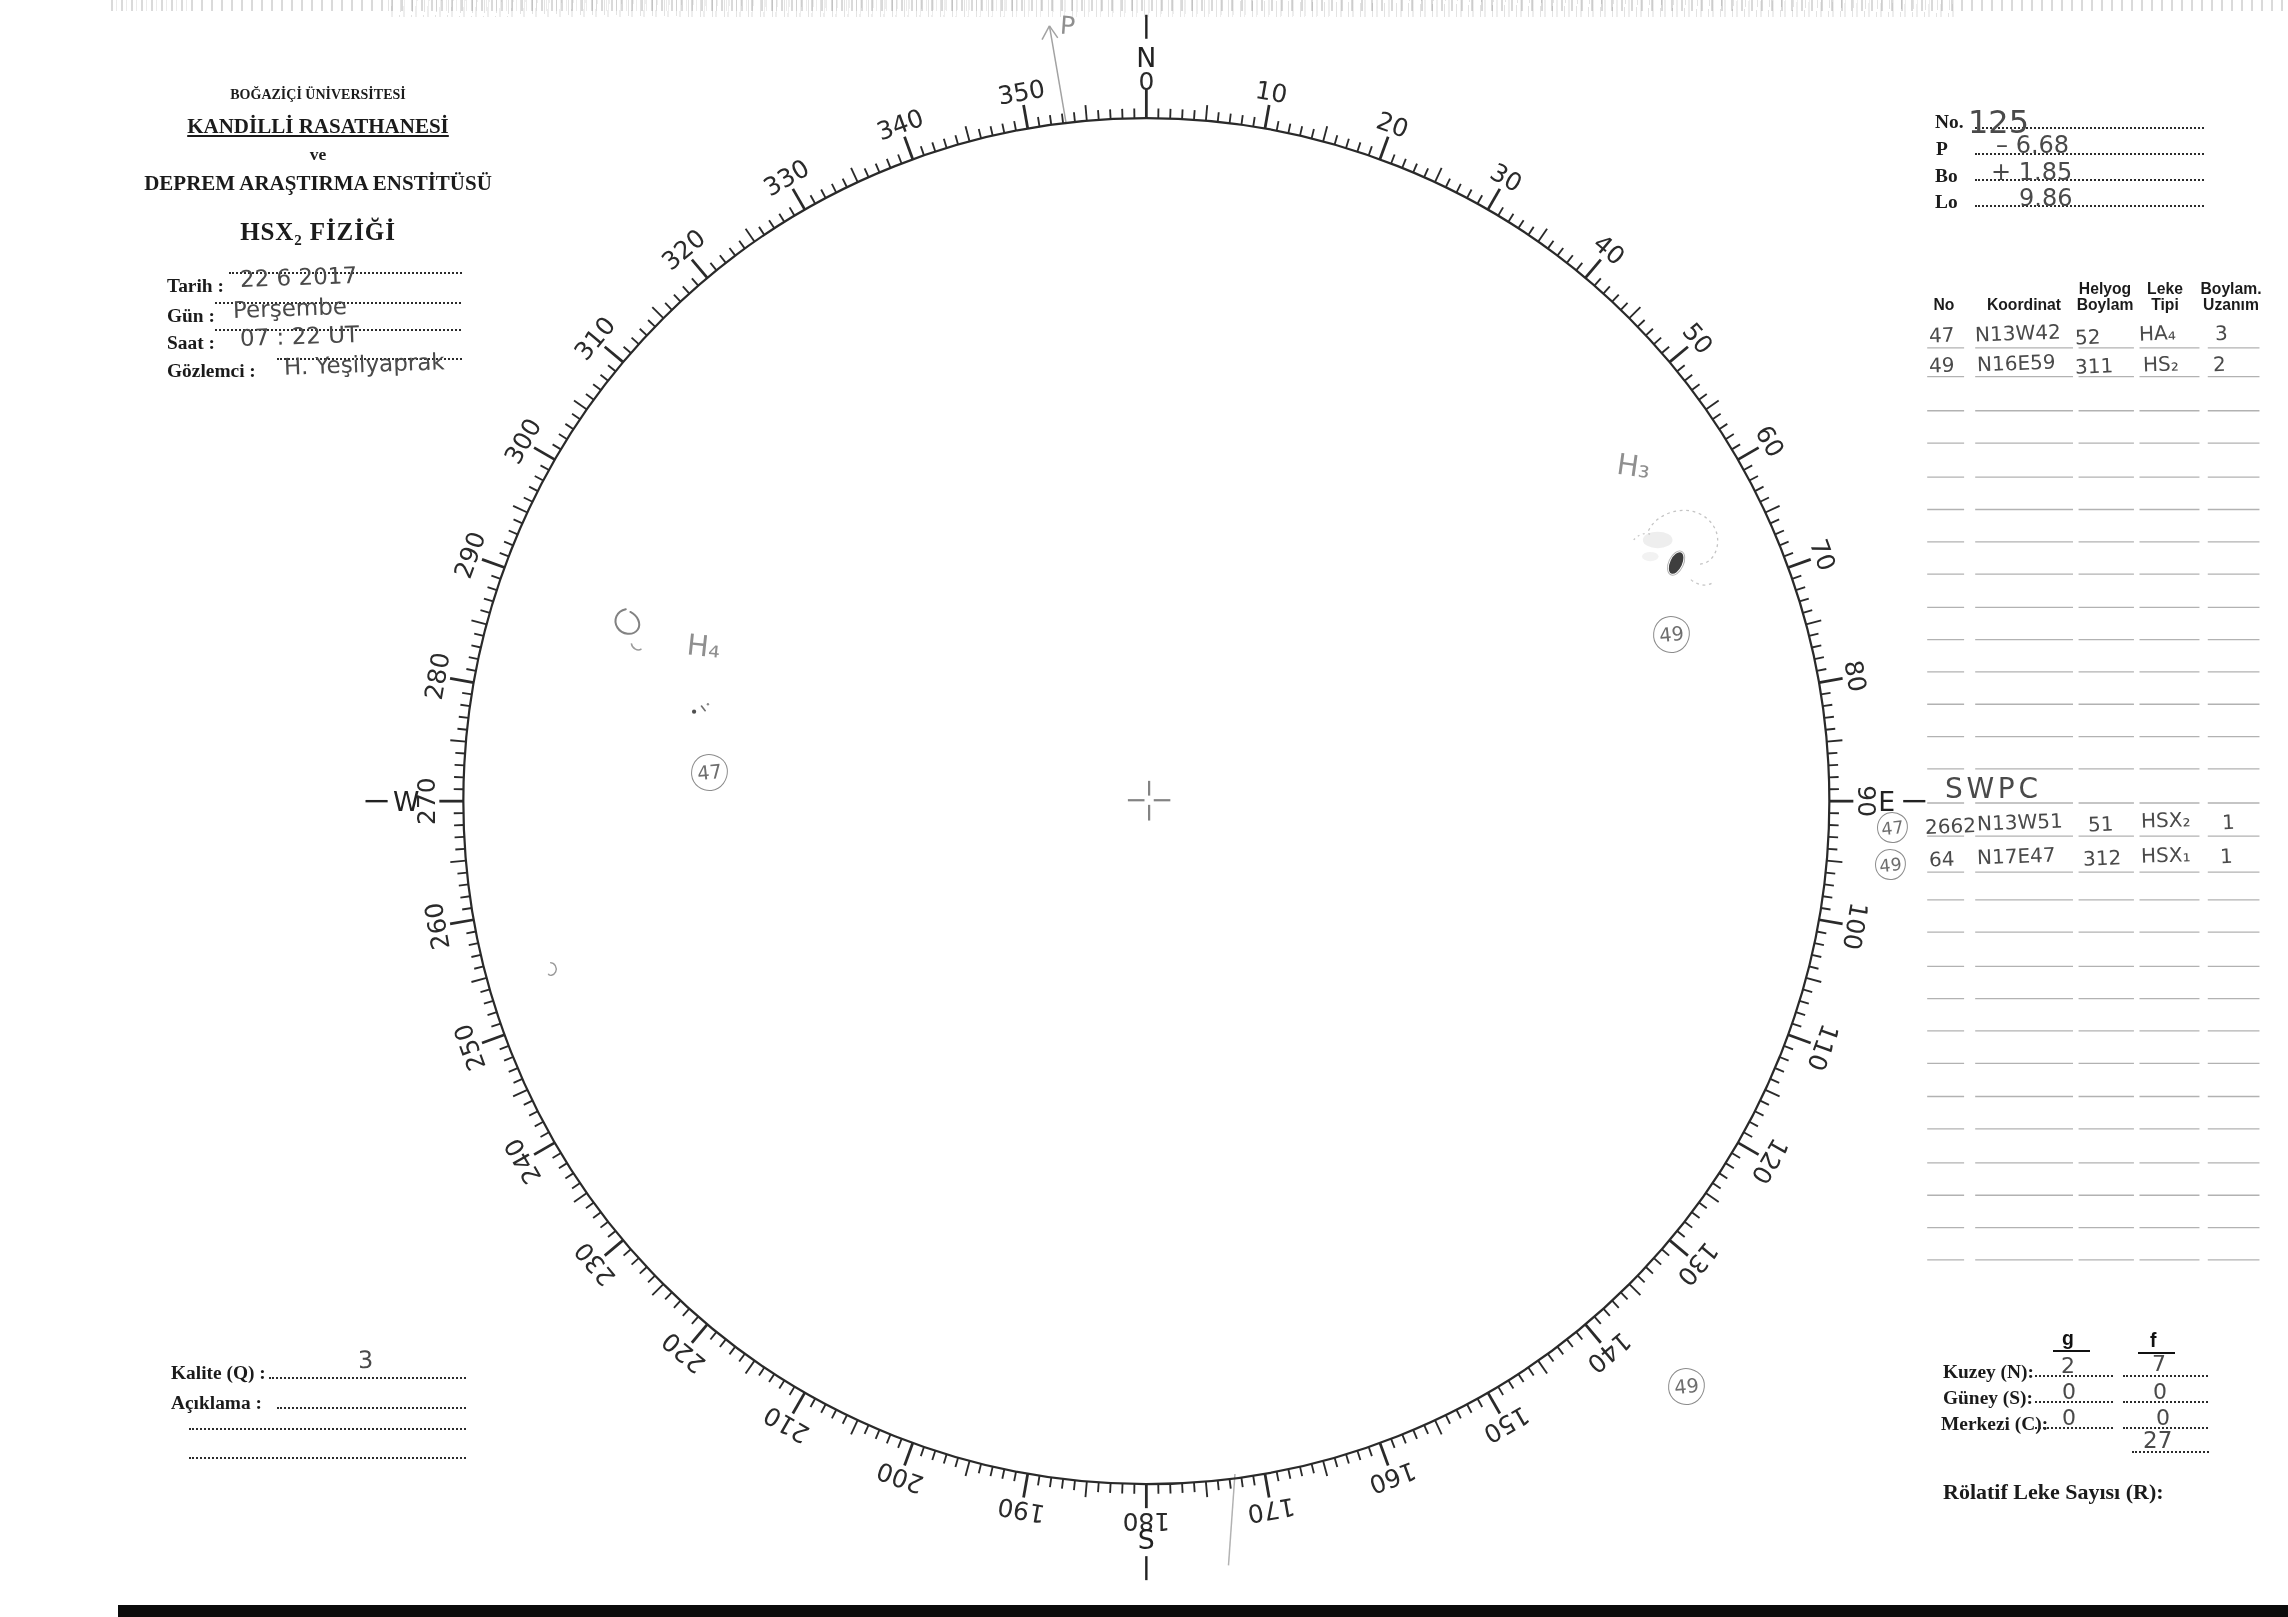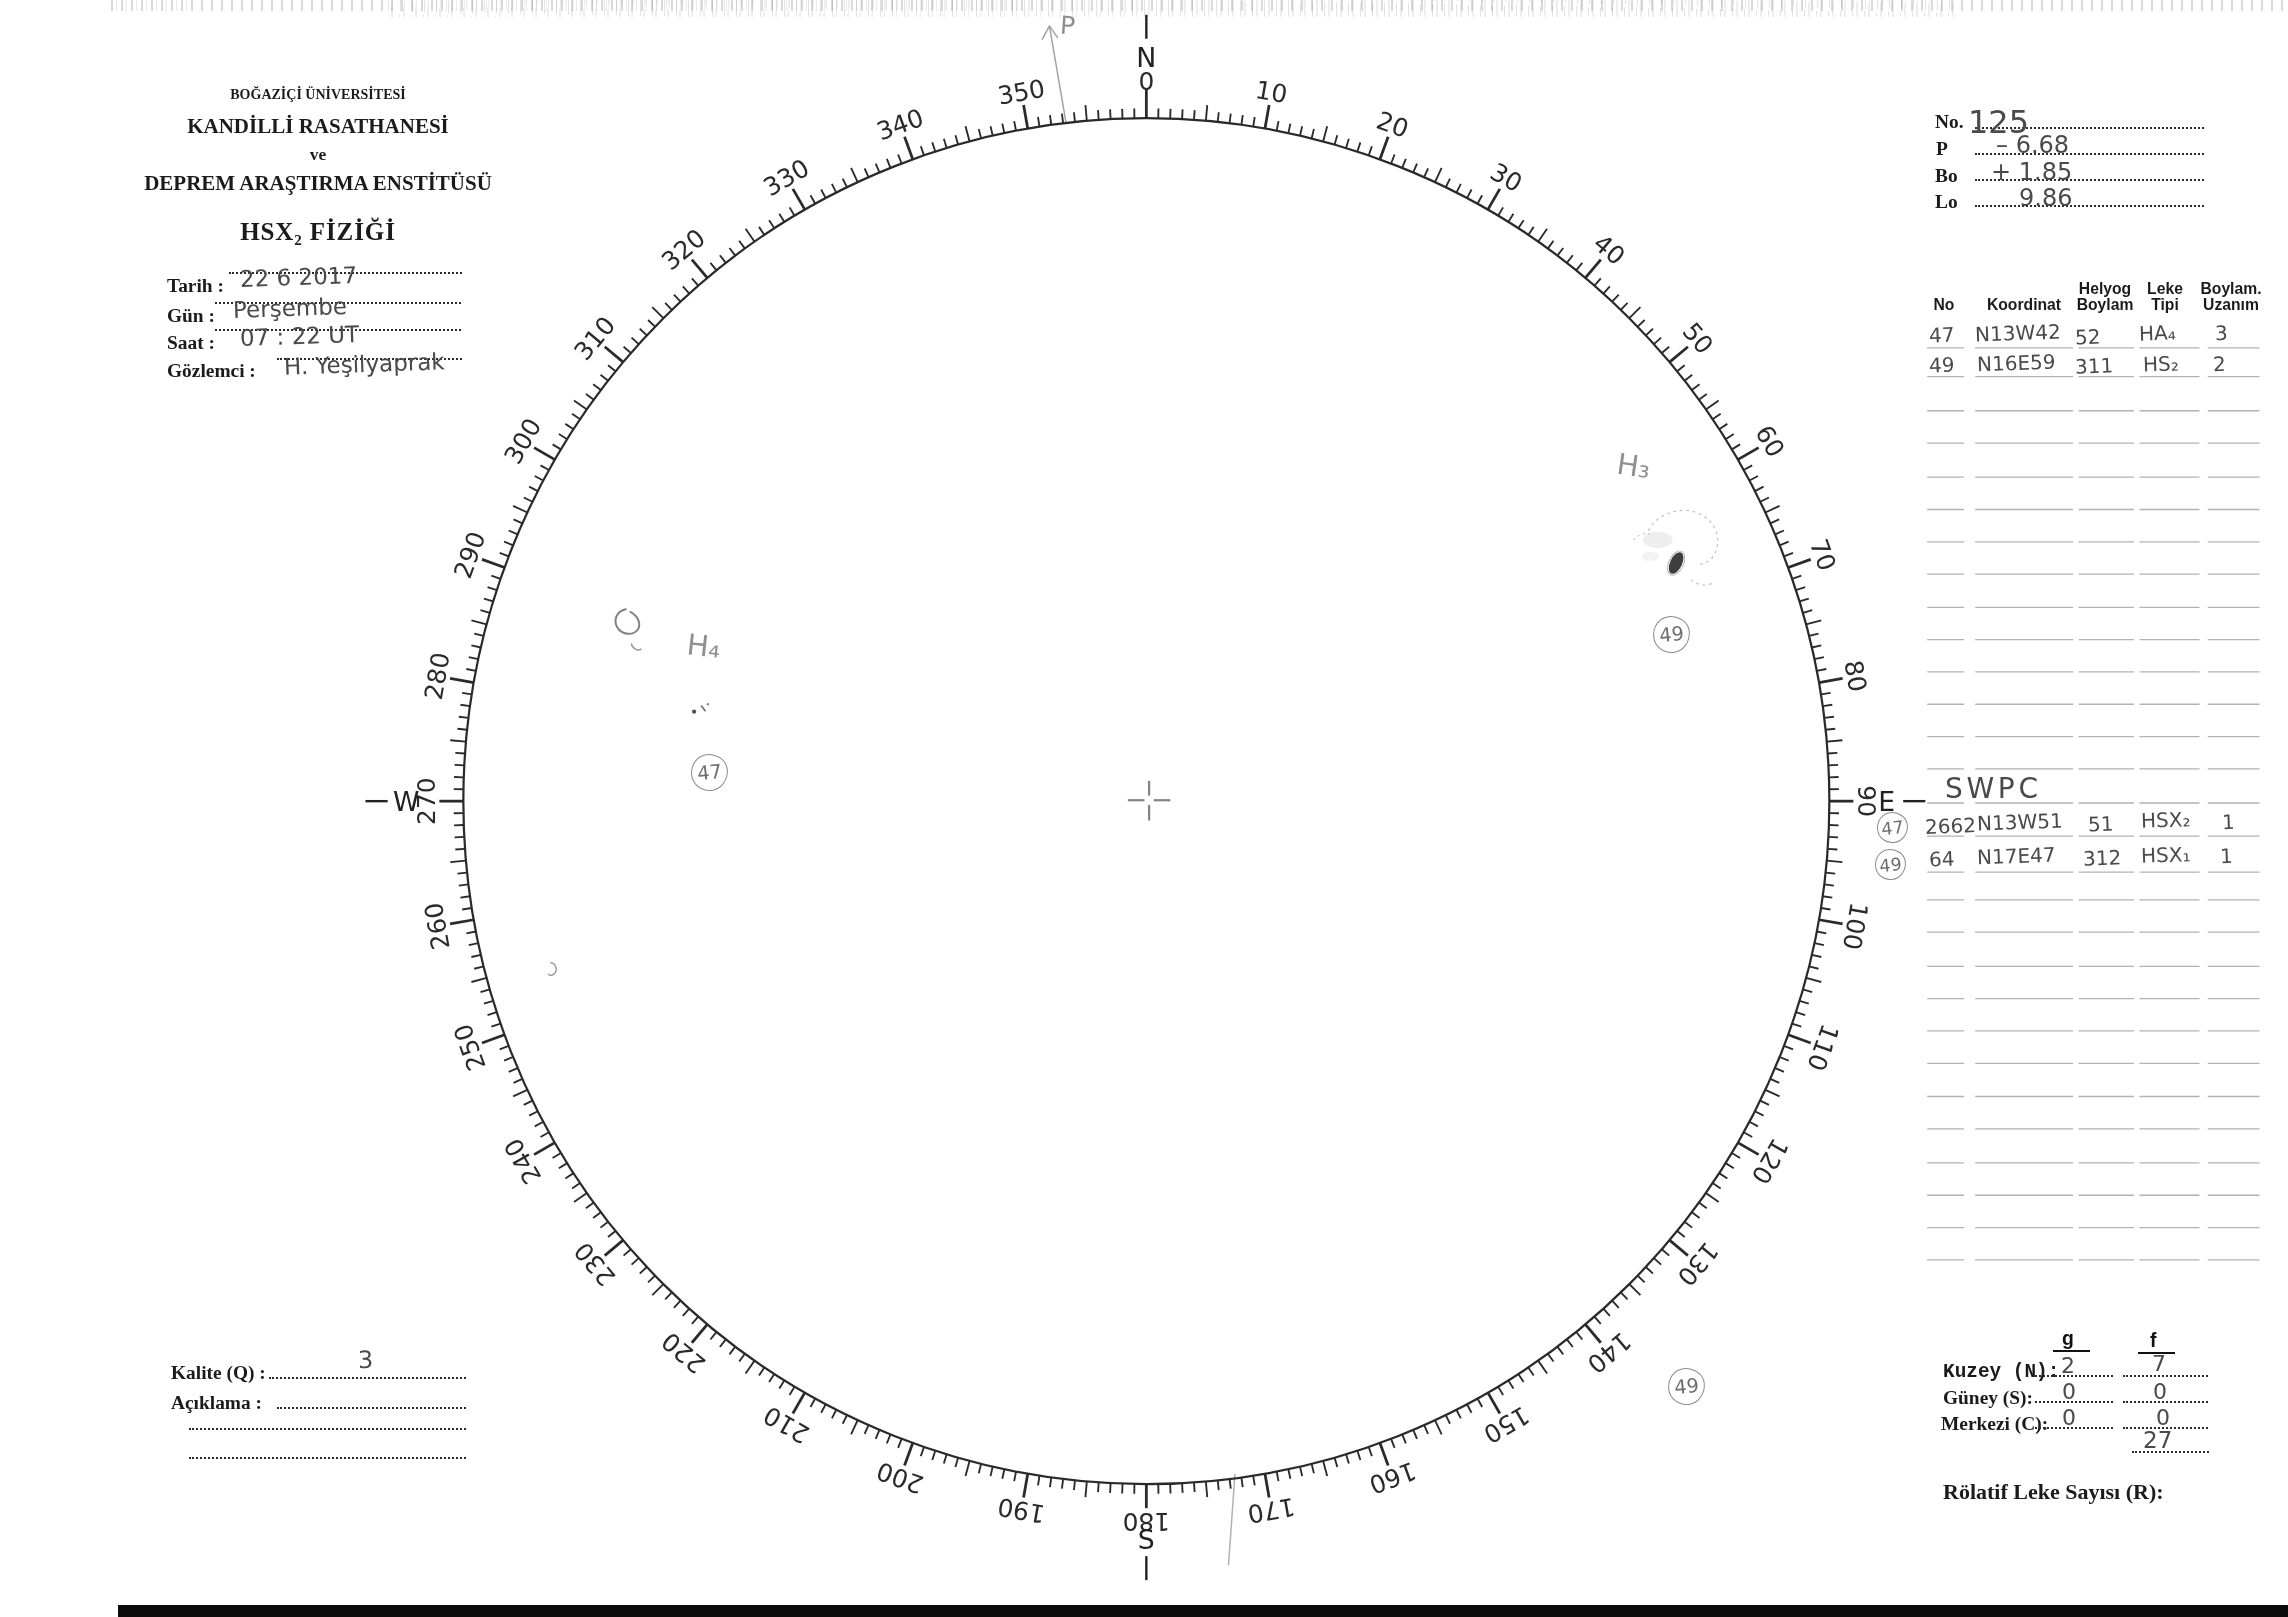--- a/index.html
+++ b/index.html
@@ -31,21 +31,21 @@
 </style>
 </head>
 <body>
 
 <div class="page">
 
   <div class="noise n1"></div>
   <div class="noise n2"></div>
 
   <div class="headline printed" style="top:87px;font-size:14px;">BOĞAZİÇİ ÜNİVERSİTESİ</div>
-  <div class="headline printed" style="top:114px;font-size:21px;">KANDİLLİ RASATHANESİ</div>
+  <div class="headline printed" style="top:114px;font-size:21px;text-decoration:underline;">KANDİLLİ RASATHANESİ</div>
   <div class="headline printed" style="top:144px;font-size:17.5px;">ve</div>
   <div class="headline printed" style="top:171px;font-size:21px;">DEPREM ARAŞTIRMA ENSTİTÜSÜ</div>
   <div class="headline printed" style="top:218px;font-size:25px;letter-spacing:0.9px;">HSX₂ FİZİĞİ</div>
 
   <div class="abs printed" style="left:167px;top:275px;font-size:19.4px;">Tarih :</div>
   <div class="dots" style="left:229px;top:272px;width:233px;"></div>
   <div class="abs hand tilt" style="left:240px;top:264px;font-size:23px;">22  6   2017</div>
 
   <div class="abs printed" style="left:167px;top:305px;font-size:19.4px;">Gün :</div>
   <div class="dots" style="left:215px;top:302px;width:246px;"></div>
@@ -112,21 +112,21 @@
   <div class="cell hand tilt" style="left:1977px;top:844px;">N17E47</div>
   <div class="cell hand tilt" style="left:2083px;top:846px;">312</div>
   <div class="cell hand tilt" style="left:2141px;top:843px;">HSX₁</div>
   <div class="cell hand tilt" style="left:2220px;top:844px;">1</div>
 
   <div class="abs sans" style="left:2062px;top:1327px;font-size:19.4px;font-weight:bold;color:#111;">g</div>
   <div class="gf-u" style="left:2053px;top:1350px;width:37px;"></div>
   <div class="abs sans" style="left:2150px;top:1329px;font-size:19.4px;font-weight:bold;color:#111;">f</div>
   <div class="gf-u" style="left:2138px;top:1352px;width:37px;"></div>
 
-  <div class="abs printed" style="left:1943px;top:1361px;font-size:19.4px;font-family:Liberation Mono, monospace;">Kuzey (N):</div>
+  <div class="abs printed" style="left:1943px;top:1361px;font-size:19.4px;">Kuzey (N):</div>
   <div class="dots" style="left:2035px;top:1375px;width:78px;"></div>
   <div class="dots" style="left:2123px;top:1375px;width:85px;"></div>
   <div class="abs hand" style="left:2061px;top:1353px;font-size:22px;">2</div>
   <div class="abs hand" style="left:2152px;top:1351px;font-size:22px;">7</div>
 
   <div class="abs printed" style="left:1943px;top:1387px;font-size:19.4px;">Güney (S):</div>
   <div class="dots" style="left:2035px;top:1401px;width:78px;"></div>
   <div class="dots" style="left:2123px;top:1401px;width:85px;"></div>
   <div class="abs hand" style="left:2062px;top:1379px;font-size:22px;">0</div>
   <div class="abs hand" style="left:2153px;top:1379px;font-size:22px;">0</div>

